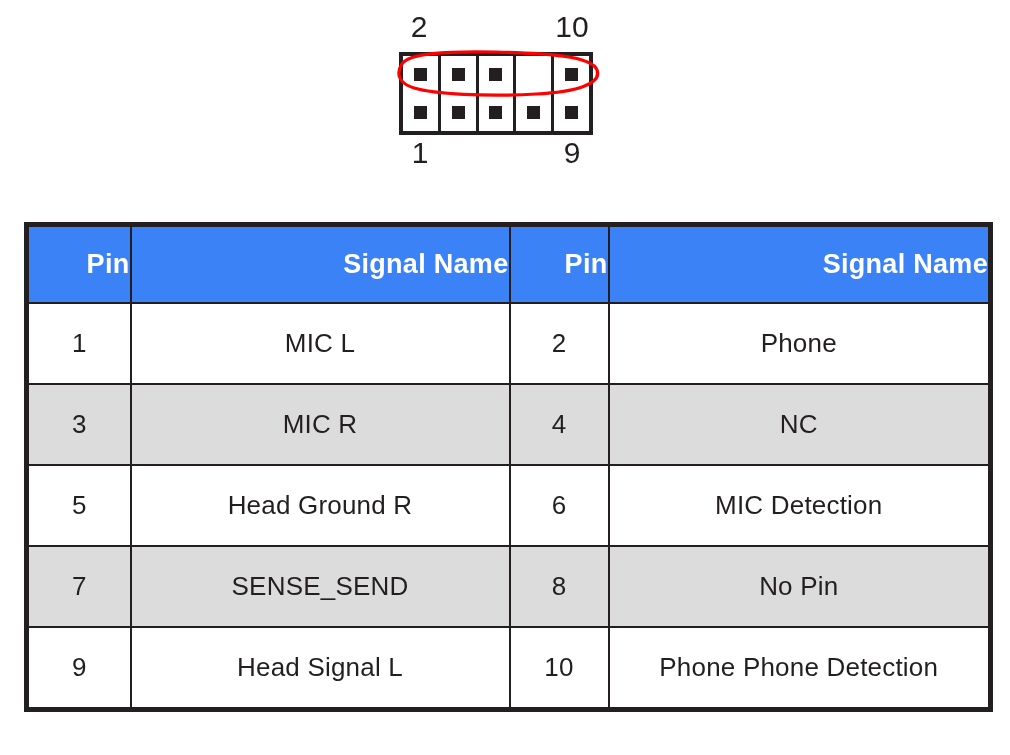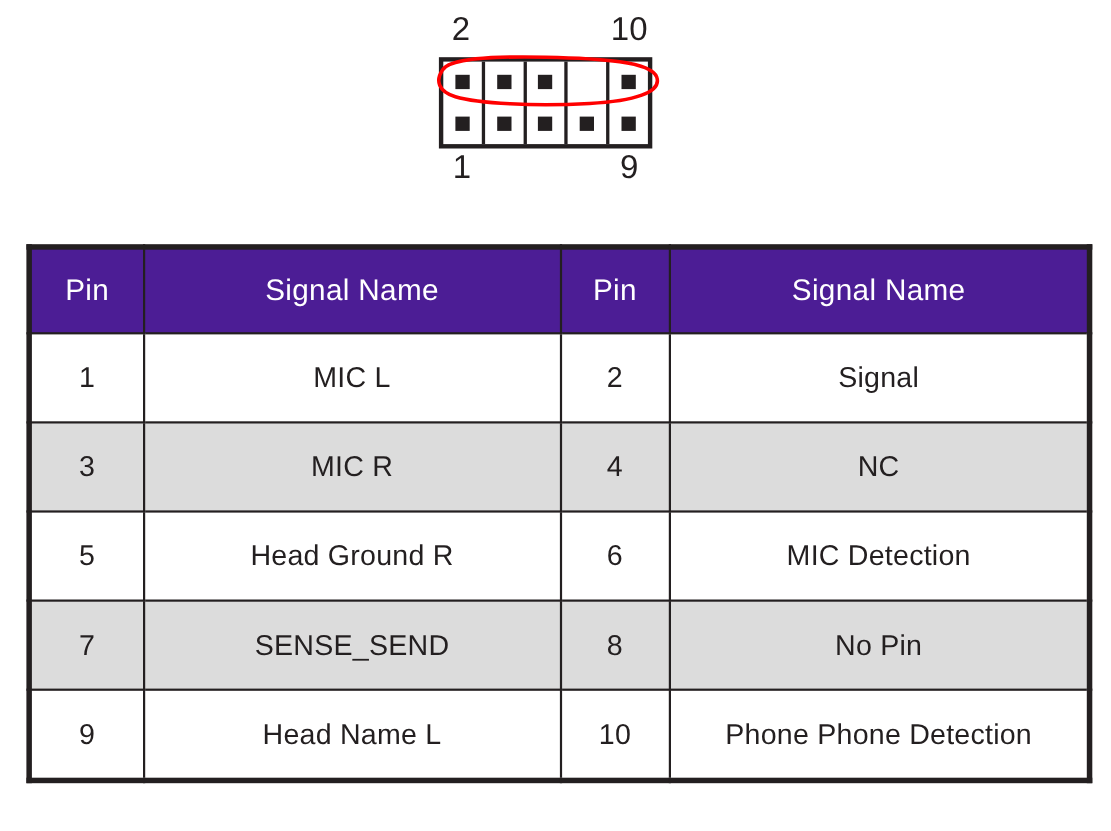--- a/index.html
+++ b/index.html
@@ -98,26 +98,27 @@
   #pinout-table col.c-sig2 { width: 382px; }
 
   #pinout-table th,
   #pinout-table td {
     border: 2px solid #231f20;
     text-align: center;
     vertical-align: middle;
     padding: 0;
   }
   #pinout-table thead th {
-    background: #4c1d95;
+    background: #3b82f6;
     color: #ffffff;
     font-size: 27px;
-    font-weight: normal;
+    font-weight: bold;
     height: 75px;
     letter-spacing: 0.3px;
+    text-align: right;
   }
   #pinout-table tbody td {
     height: 79px;
     font-size: 26px;
     font-weight: 400;
     color: #231f20;
     letter-spacing: 0.2px;
   }
   #pinout-table tbody tr.banded td {
     background: #dcdcdc;
@@ -201,21 +202,21 @@
       <th>Signal Name</th>
       <th>Pin</th>
       <th>Signal Name</th>
     </tr>
   </thead>
   <tbody>
     <tr class="plain">
       <td>1</td>
       <td>MIC L</td>
       <td>2</td>
-      <td>Signal</td>
+      <td>Phone</td>
     </tr>
     <tr class="banded">
       <td>3</td>
       <td>MIC R</td>
       <td>4</td>
       <td>NC</td>
     </tr>
     <tr class="plain">
       <td>5</td>
       <td>Head Ground R</td>
@@ -223,21 +224,21 @@
       <td>MIC Detection</td>
     </tr>
     <tr class="banded">
       <td>7</td>
       <td>SENSE_SEND</td>
       <td>8</td>
       <td>No Pin</td>
     </tr>
     <tr class="plain">
       <td>9</td>
-      <td>Head Name L</td>
+      <td>Head Signal L</td>
       <td>10</td>
       <td>Phone Phone Detection</td>
     </tr>
   </tbody>
 </table>
 
 <div class="pin-label" id="label-bot-1">1</div>
 <div class="pin-label" id="label-bot-9">9</div>
 
 </body></html>

